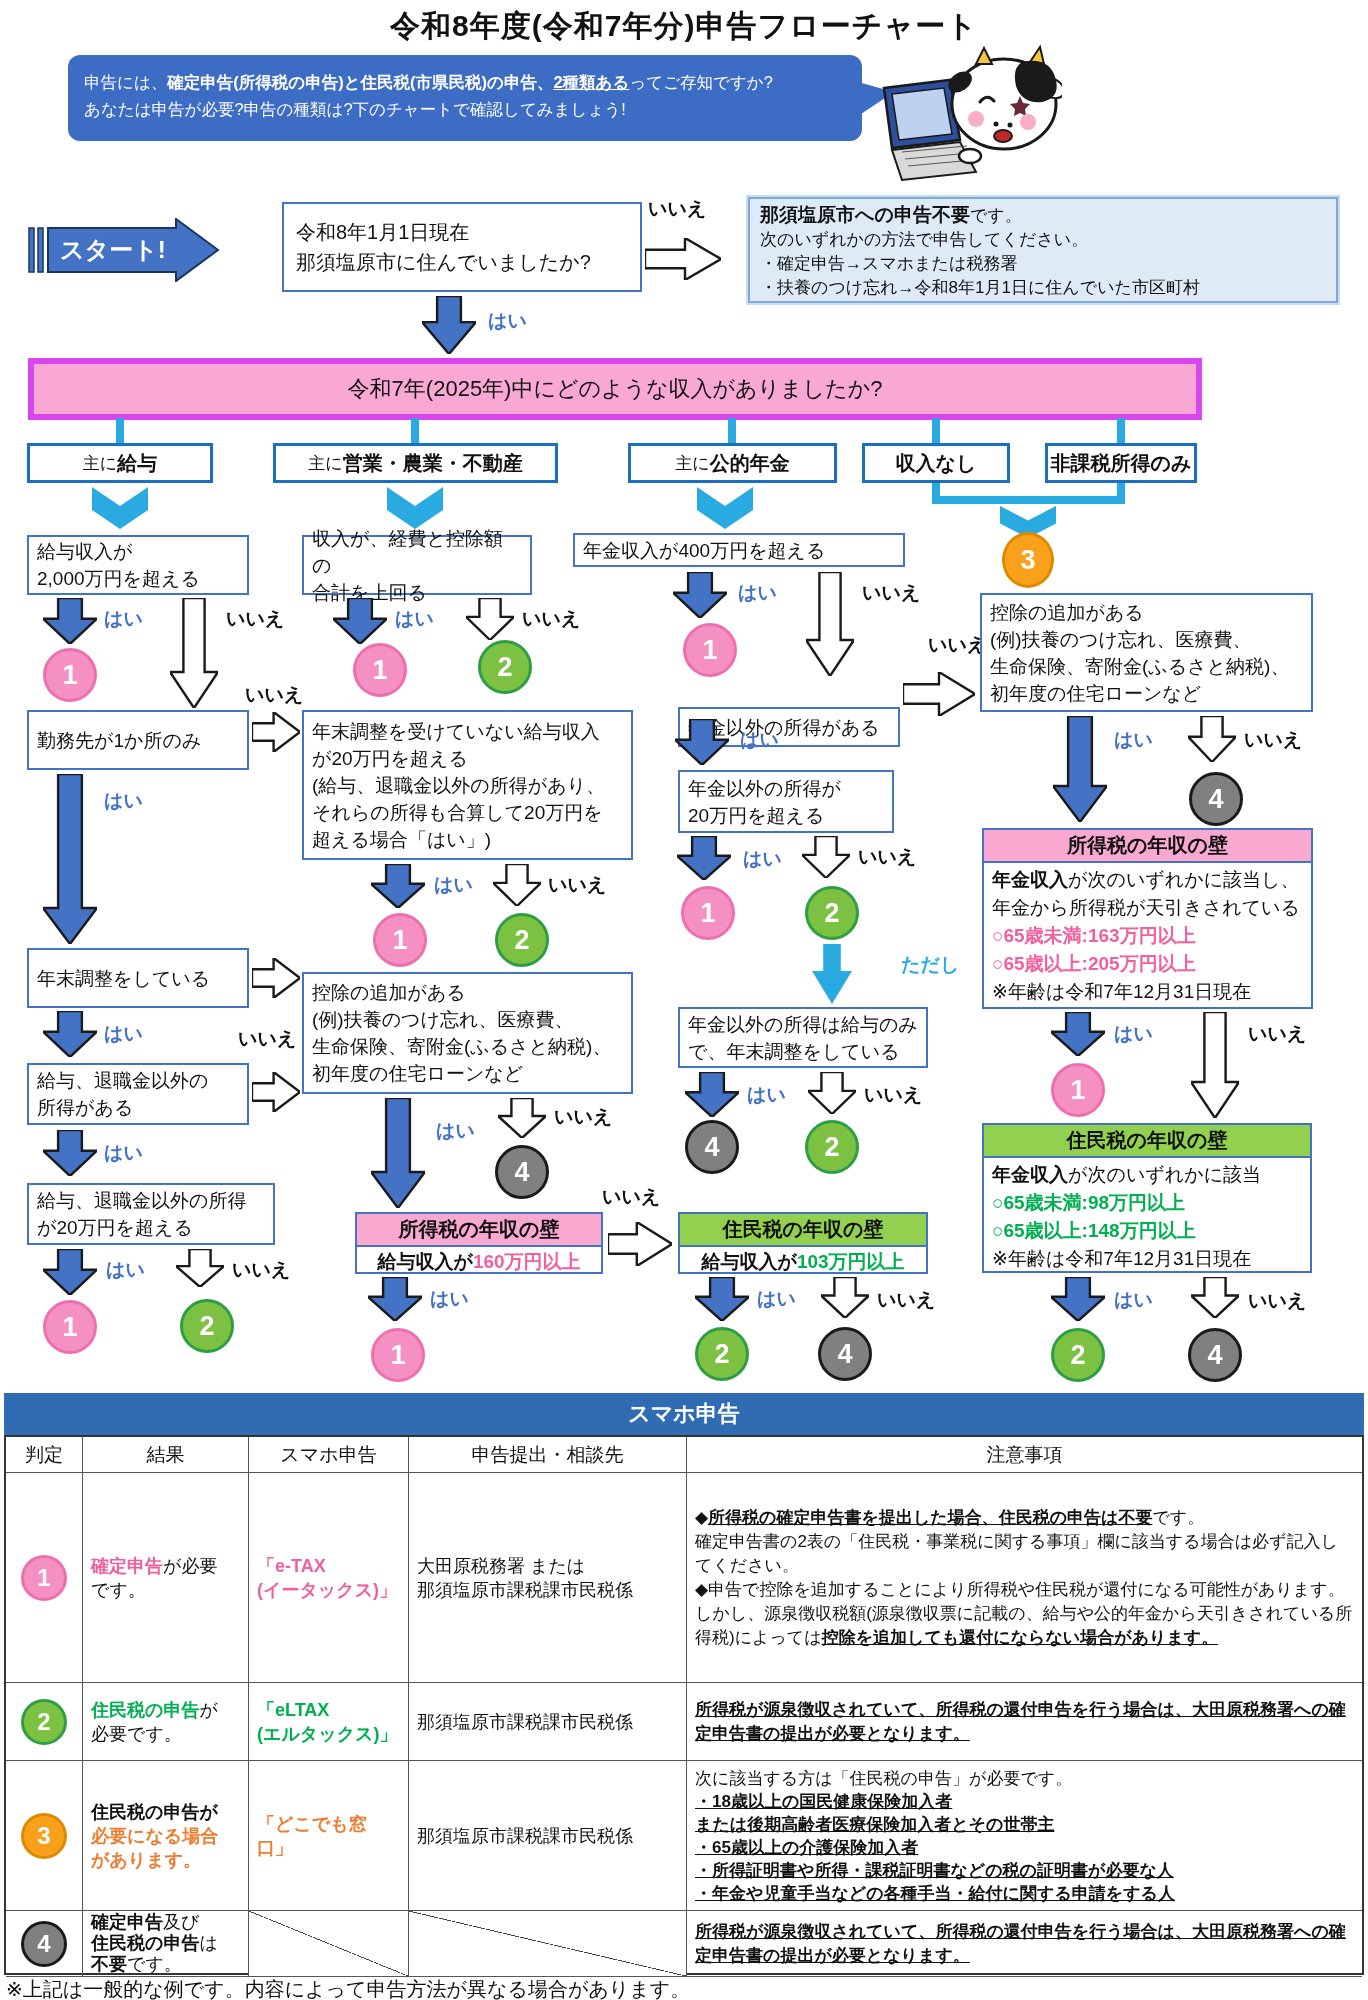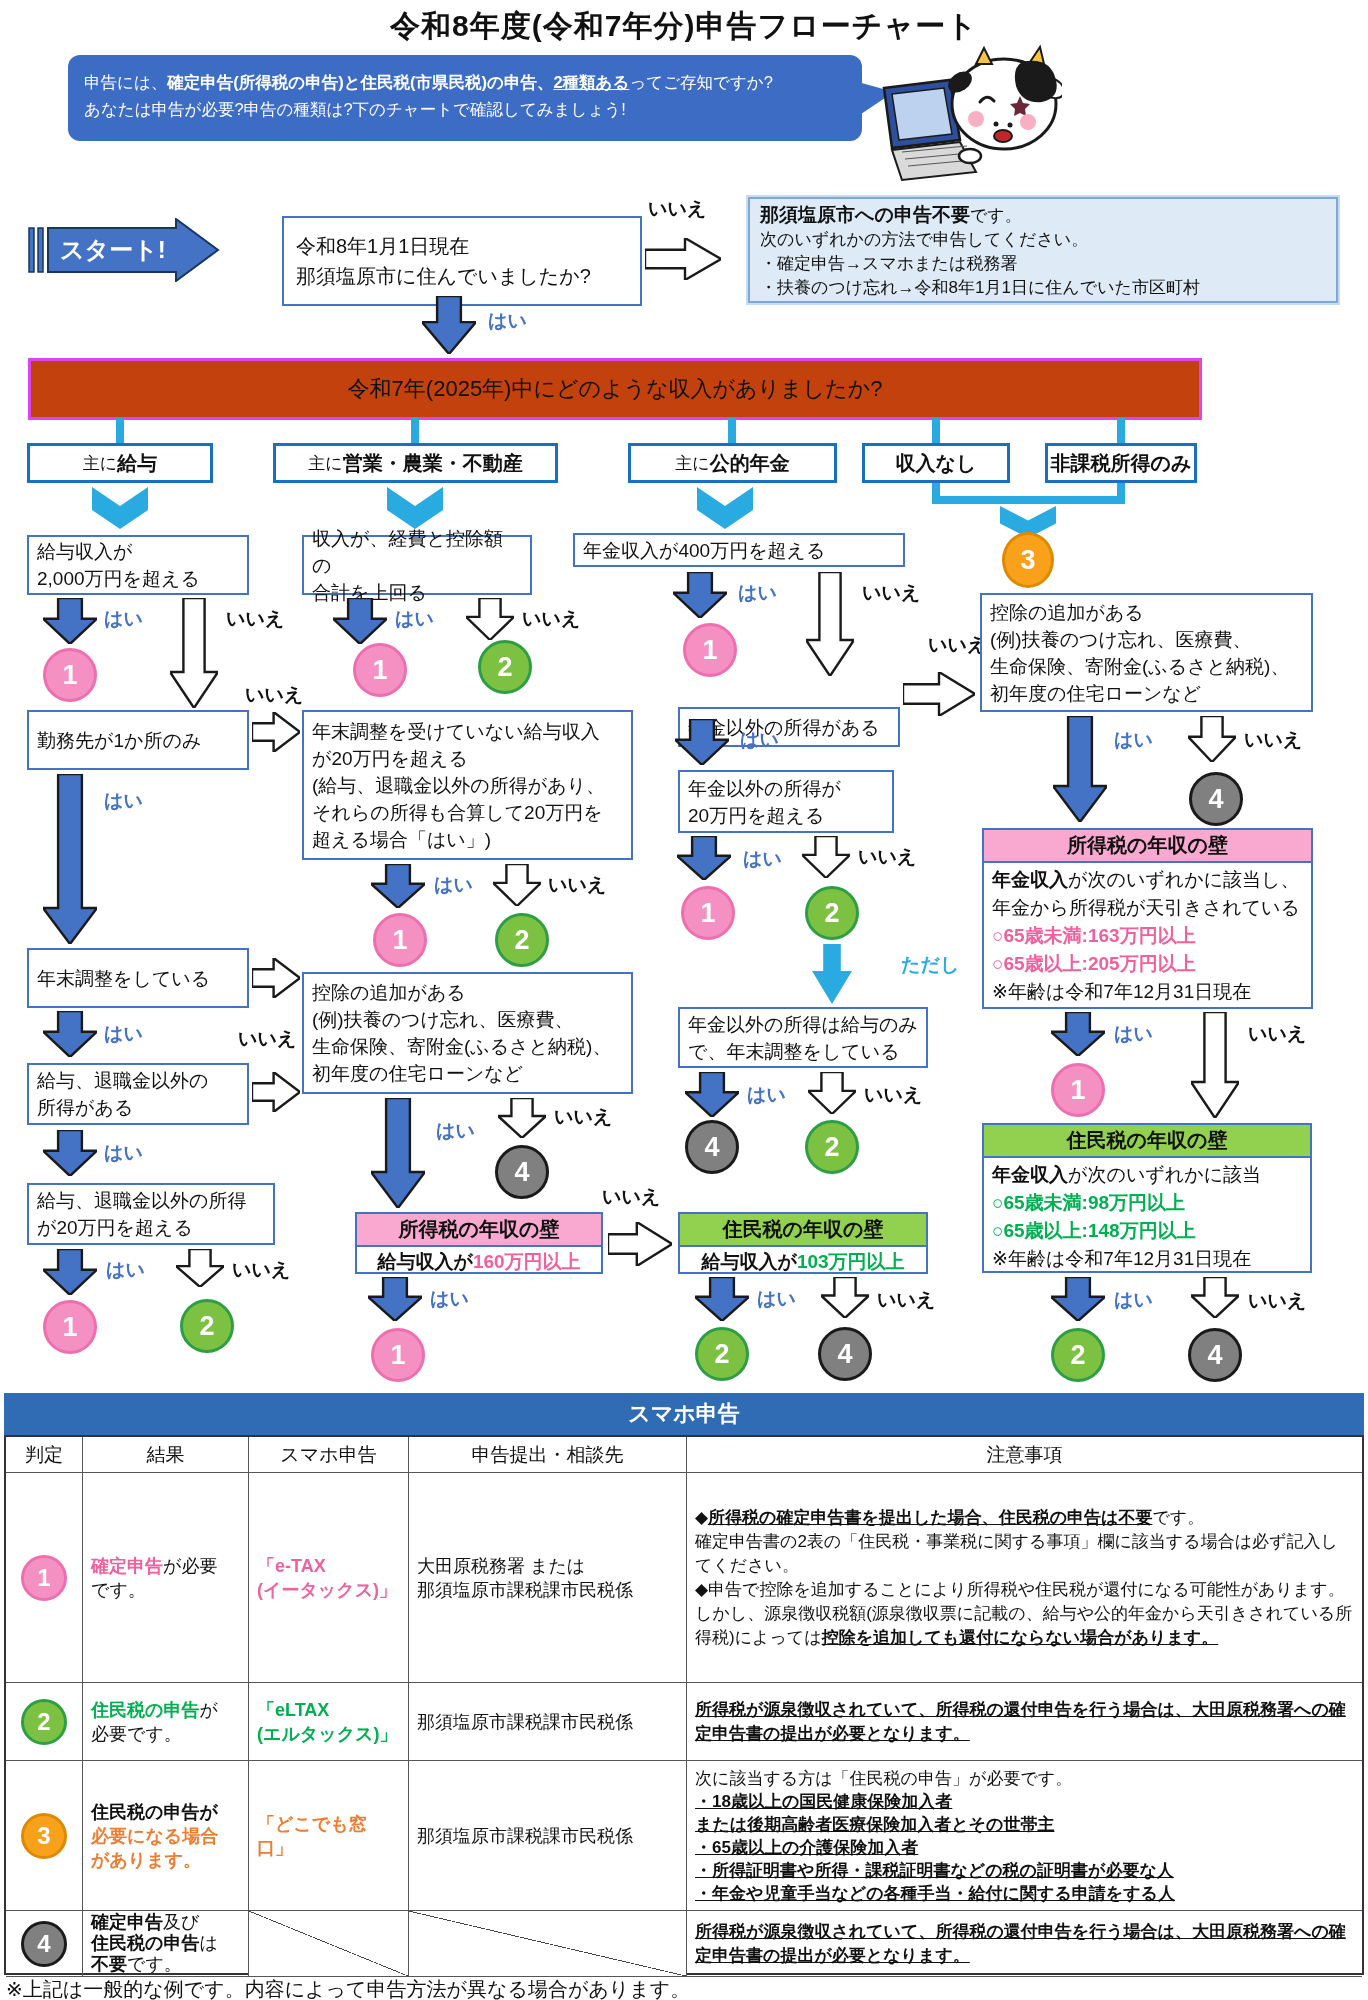--- a/index.html
+++ b/index.html
@@ -11,22 +11,22 @@
           color:#fff;font-size:16.5px;line-height:27px;padding:14px 16px 0 16px;box-sizing:border-box;}
   #bubble-tail{position:absolute;left:858px;top:82px;width:0;height:0;border-top:10px solid transparent;
           border-bottom:24px solid transparent;border-left:36px solid #3C6CC4;}
   .bold{font-weight:bold;}
   .u{text-decoration:underline;}
   .bu{font-weight:bold;text-decoration:underline;}
   
   .nb{position:absolute;background:#fff;border:2px solid #4472C4;box-sizing:border-box;
       font-size:19px;line-height:27px;padding:3px 8px;display:flex;flex-direction:column;justify-content:center;}
   .nb span{display:block;}
-  #q2{position:absolute;left:28px;top:358px;width:1174px;height:62px;border:3px solid #d946ef;box-sizing:border-box;
-      display:flex;align-items:center;justify-content:center;font-size:22px;background:#c2410c;}
+  #q2{position:absolute;left:28px;top:358px;width:1174px;height:62px;border:6px solid #d946ef;box-sizing:border-box;
+      display:flex;align-items:center;justify-content:center;font-size:22px;background:#f9a8d4;}
   .cat{position:absolute;top:443px;height:40px;border:3px solid #1B6FC0;box-sizing:border-box;background:#fff;
        display:flex;align-items:center;justify-content:center;font-size:20px;font-weight:bold;}
   .cat .pre{font-weight:normal;font-size:17px;}
   
   .wall{position:absolute;border:2px solid #4472C4;box-sizing:border-box;background:#fff;}
   .whd{height:31px;display:flex;align-items:center;justify-content:center;font-weight:bold;font-size:20px;border-bottom:2px solid #4472C4;}
   .pinkhd{background:#F9A8CF;}
   .greenhd{background:#92D050;}
   .wval{height:29px;display:flex;align-items:center;justify-content:center;font-size:19px;font-weight:bold;}
   .wbody{padding:3px 8px;font-size:19px;line-height:28px;}
@@ -45,21 +45,21 @@
   .greenc{background:#7DC142;border:3px solid #2E9E44;}
   .orangec{background:#F9A11B;border:3px solid #DD8A00;}
   .grayc{background:#808080;border:3px solid #1a1a1a;}
   
   .cn{position:absolute;background:#29ABE2;}
   .chev{position:absolute;background:#29ABE2;clip-path:polygon(0 0,50% 45%,100% 0,100% 55%,50% 100%,0 55%);}
   .ba{position:absolute;}
   
   #start-wrap{position:absolute;left:28px;top:218px;width:192px;height:64px;}
   #start-label{position:absolute;left:32px;top:16px;color:#fff;font-size:24px;font-weight:bold;}
-  #q1{position:absolute;left:282px;top:216px;width:360px;height:90px;border:2px solid #4472C4;box-sizing:border-box;
+  #q1{position:absolute;left:282px;top:202px;width:360px;height:90px;border:2px solid #4472C4;box-sizing:border-box;
       background:#fff;display:flex;flex-direction:column;justify-content:center;padding:4px 12px;font-size:20px;line-height:30px;}
   #no-result{position:absolute;left:748px;top:197px;width:590px;height:106px;background:#DEEBF7;border:2px solid #7FA8D9;
       outline:2px solid #C7DCF0;box-sizing:border-box;padding:4px 10px;font-size:17px;line-height:24px;}
   #no-result .big{font-size:19px;font-weight:bold;}
   
   #tbl-title{position:absolute;left:4px;top:1393px;width:1360px;height:42px;background:#2F6CB3;color:#fff;
       display:flex;align-items:center;justify-content:center;font-size:22px;font-weight:bold;}
   #tbl{position:absolute;left:4px;top:1435px;width:1360px;height:540px;display:grid;
       grid-template-columns:77px 166px 160px 278px 1fr;grid-template-rows:36px 210px 78px 150px 66px;
       border:2px solid #333;box-sizing:border-box;background:#fff;}

